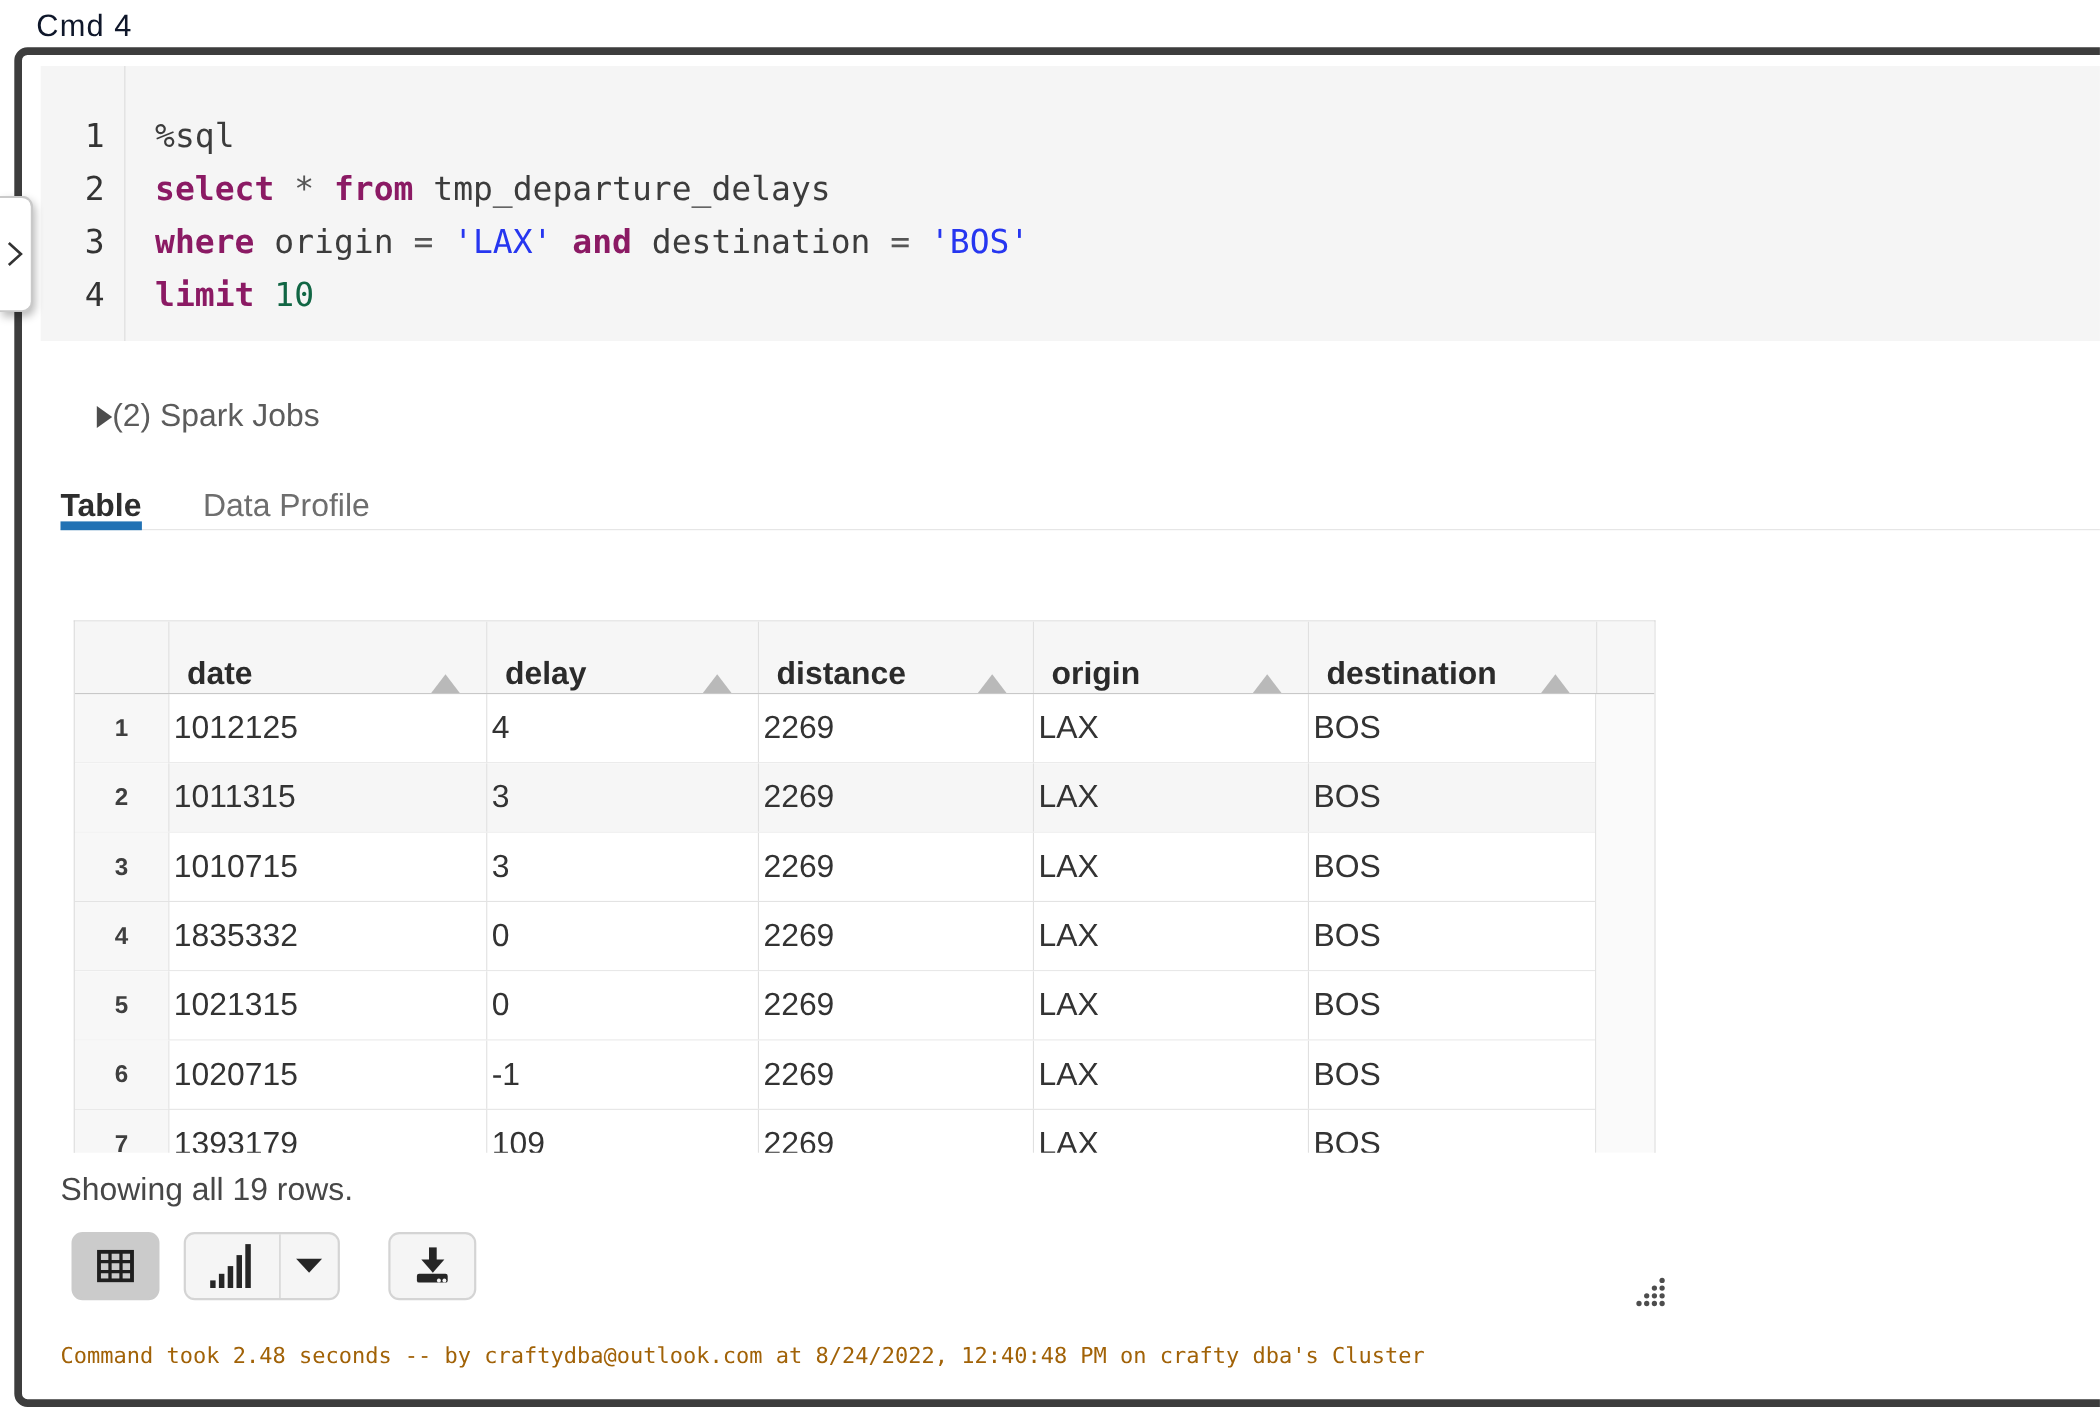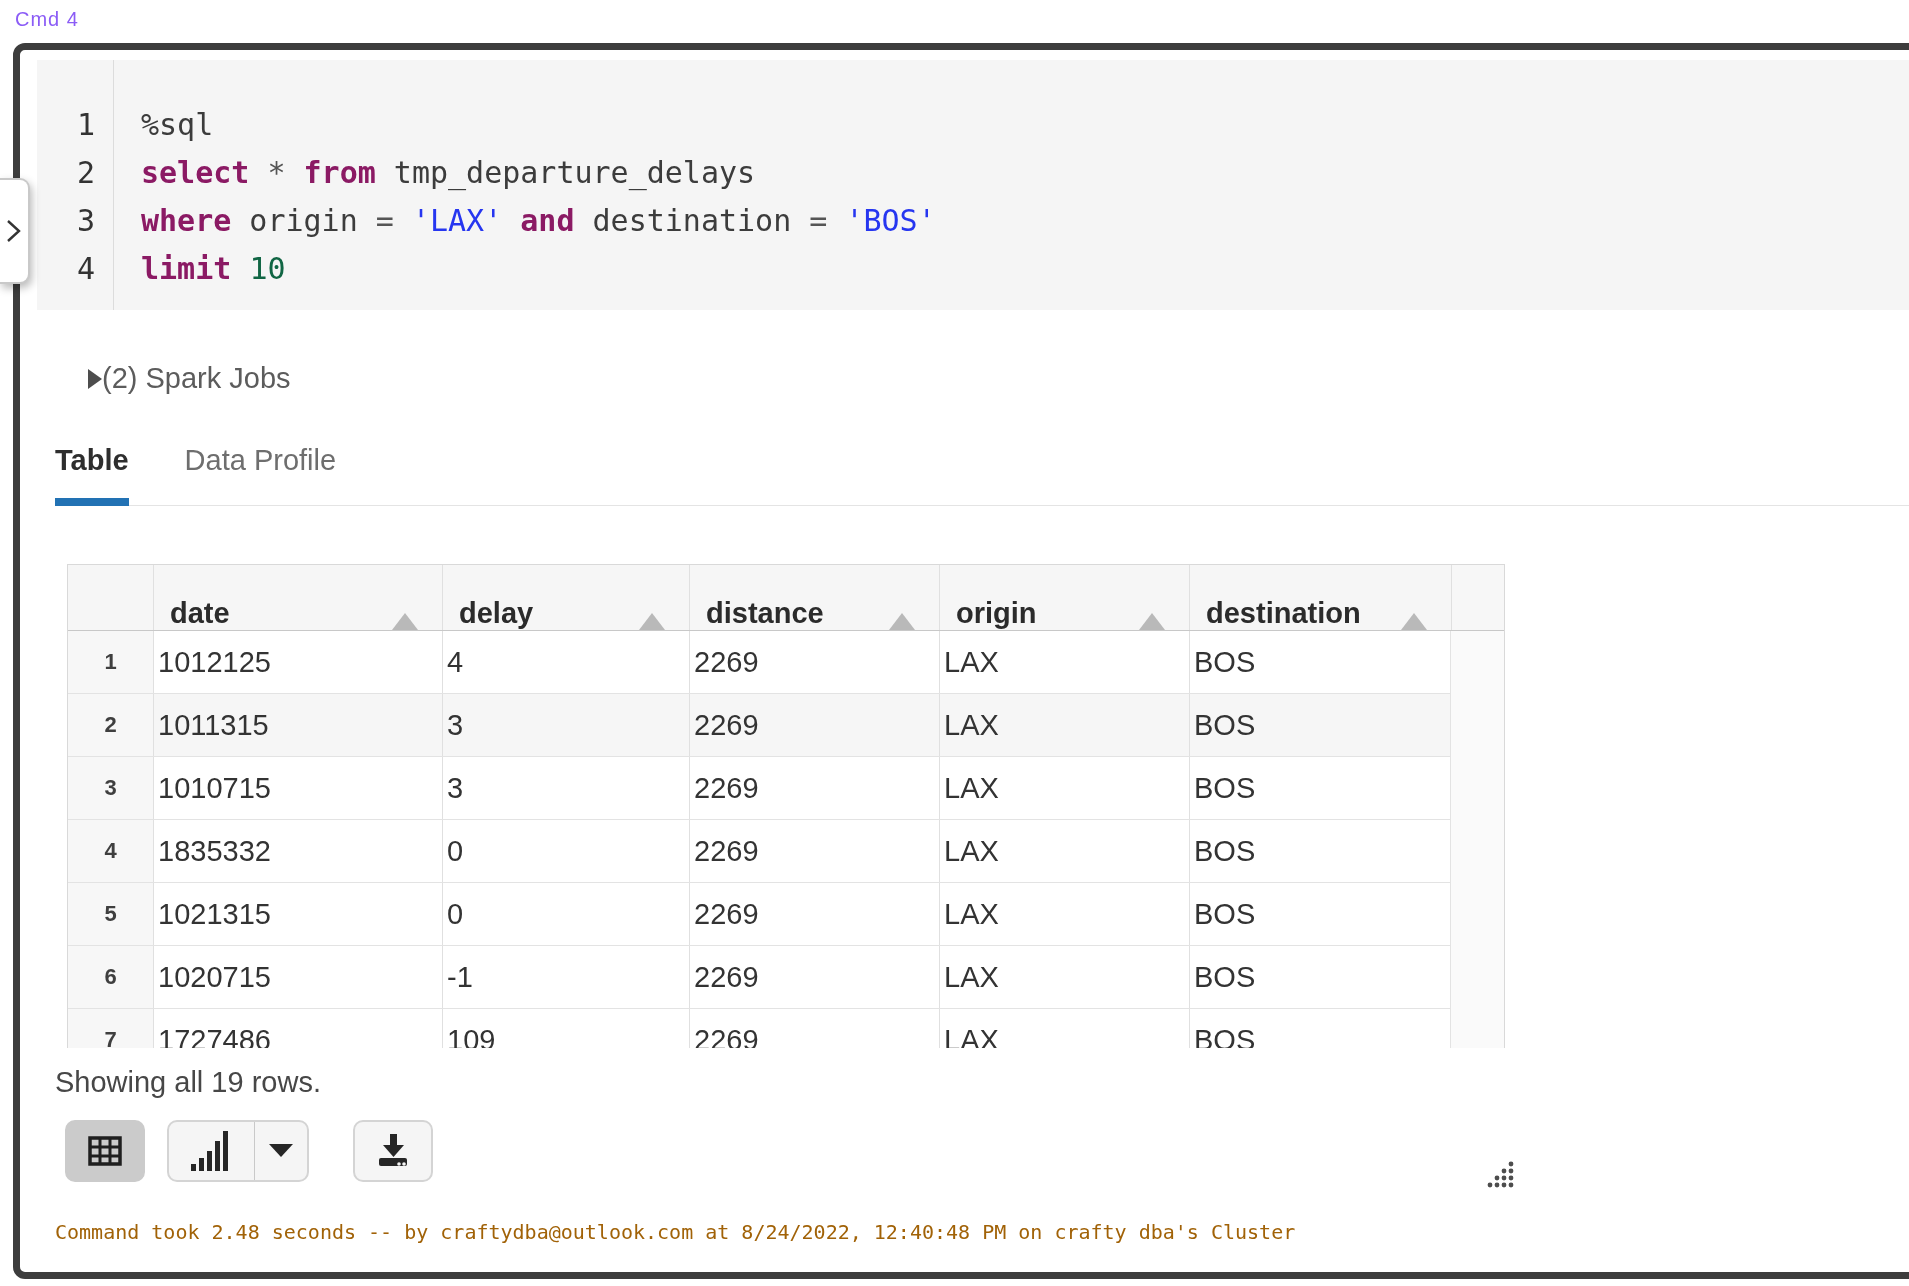--- a/index.html
+++ b/index.html
@@ -4,22 +4,22 @@
 <style>
   * { margin:0; padding:0; box-sizing:border-box; }
   html,body { background:#fff; }
   #page {
     position:relative; width:1909px; height:1286px; overflow:hidden;
     font-family:"Liberation Sans", sans-serif; color:#333;
   }
 
   
   .cmd-label {
-    position:absolute; left:15px; top:8px;
-    font-size:20px; color:#8b5cf6; letter-spacing:1px;
+    position:absolute; left:33px; top:8px;
+    font-size:28px; color:#0f172a; letter-spacing:1px;
   }
 
   
   .cell {
     position:absolute; left:13px; top:43px; width:1910px; height:1236px;
     background:#fff; border:7px solid var(--cell_border,#3d3d3d); border-radius:12px;
   }
 
   
   .collapse-btn {
@@ -49,21 +49,21 @@
   .spark-row {
     position:absolute; left:68px; top:312px; display:flex; align-items:center; 
     font-size:29px; color:#5c5c5c; cursor:pointer;
   }
   .tri-right { width:0; height:0; border-top:10px solid transparent;
     border-bottom:10px solid transparent; border-left:14px solid #4d4d4d; }
 
   
   .tabs-row { position:absolute; left:35px; top:394px; width:1868px; border-bottom:1px solid #e4e4e4; }
   .tabs { display:flex; gap:56px; }
-  .tab { position:relative; padding-bottom:28px; font-size:29px; color:#6e6e6e; cursor:pointer; }
+  .tab { position:relative; padding-bottom:4px; font-size:29px; color:#6e6e6e; cursor:pointer; }
   .tab.active { color:#2e2e2e; font-weight:bold; }
   .tab.active::after {
     content:""; position:absolute; left:0; right:0; bottom:-1px; height:8px;
     background:var(--accent,#2272B4);
   }
 
   
   .results-table {
     position:absolute; left:47px; top:514px; width:1438px; height:484px;
     border:1px solid #d9d9d9; border-bottom:none; overflow:hidden; background:#fff;
@@ -202,21 +202,21 @@
           <div class="t-row">
             <div class="t-num w0">6</div>
             <div class="t-cell w1">1020715</div>
             <div class="t-cell w2">-1</div>
             <div class="t-cell w3">2269</div>
             <div class="t-cell w4">LAX</div>
             <div class="t-cell w5">BOS</div>
           </div>
           <div class="t-row">
             <div class="t-num w0">7</div>
-            <div class="t-cell w1">1727486</div>
+            <div class="t-cell w1">1393179</div>
             <div class="t-cell w2">109</div>
             <div class="t-cell w3">2269</div>
             <div class="t-cell w4">LAX</div>
             <div class="t-cell w5">BOS</div>
           </div>
         </div>
     </div>
 
     <div class="rows-status">Showing all 19 rows.</div>
 

